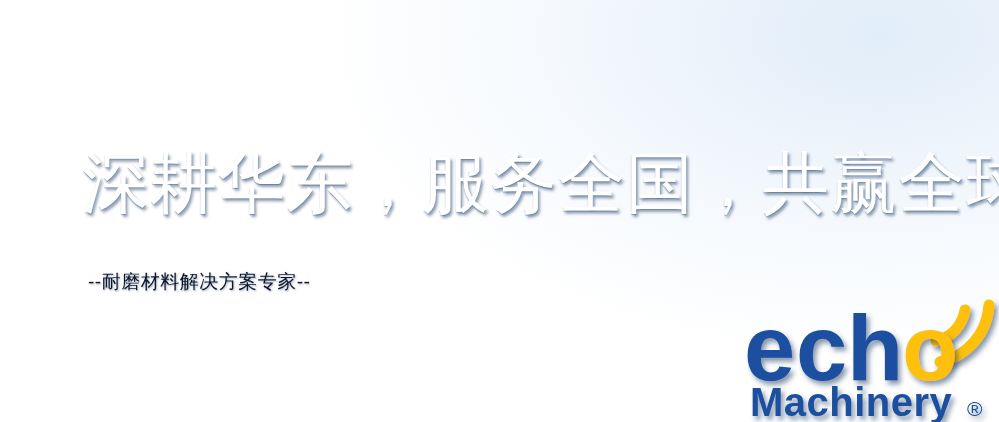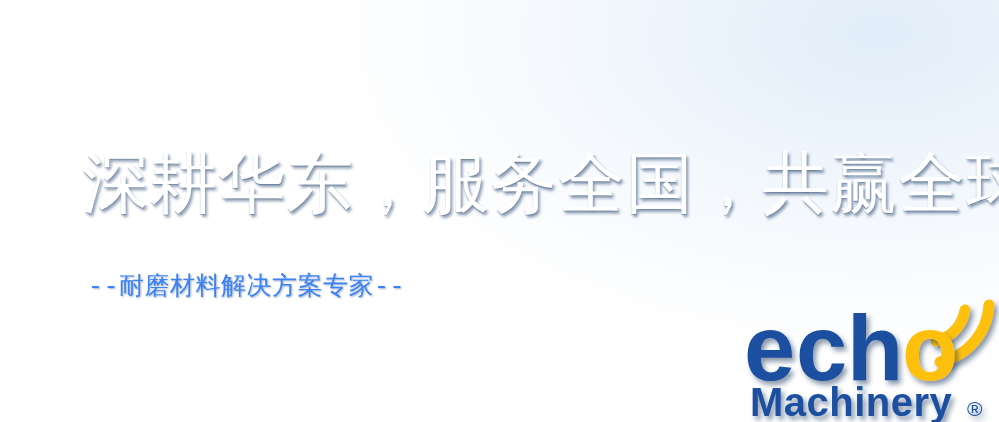--- a/index.html
+++ b/index.html
@@ -59,23 +59,23 @@
     text-shadow:
       2px 3px 3px rgba(10, 45, 90, 0.45),
       0 1px 1px rgba(10, 45, 90, 0.35);
   }
 
   
   #subtitle {
     position: absolute;
     left: 88px;
     top: 269px;
-    font-family: Liberation Mono, monospace;
-    font-size: 25px;
-    color: #3b82f6;
+    font-family: Liberation Sans, sans-serif;
+    font-size: 19px;
+    color: #0f172a;
     white-space: nowrap;
     letter-spacing: 0.5px;
     text-shadow: 1px 1px 2px rgba(20, 60, 110, 0.40);
   }
 
   
   #logo {
     position: absolute;
     left: 744px;
     top: 296px;

